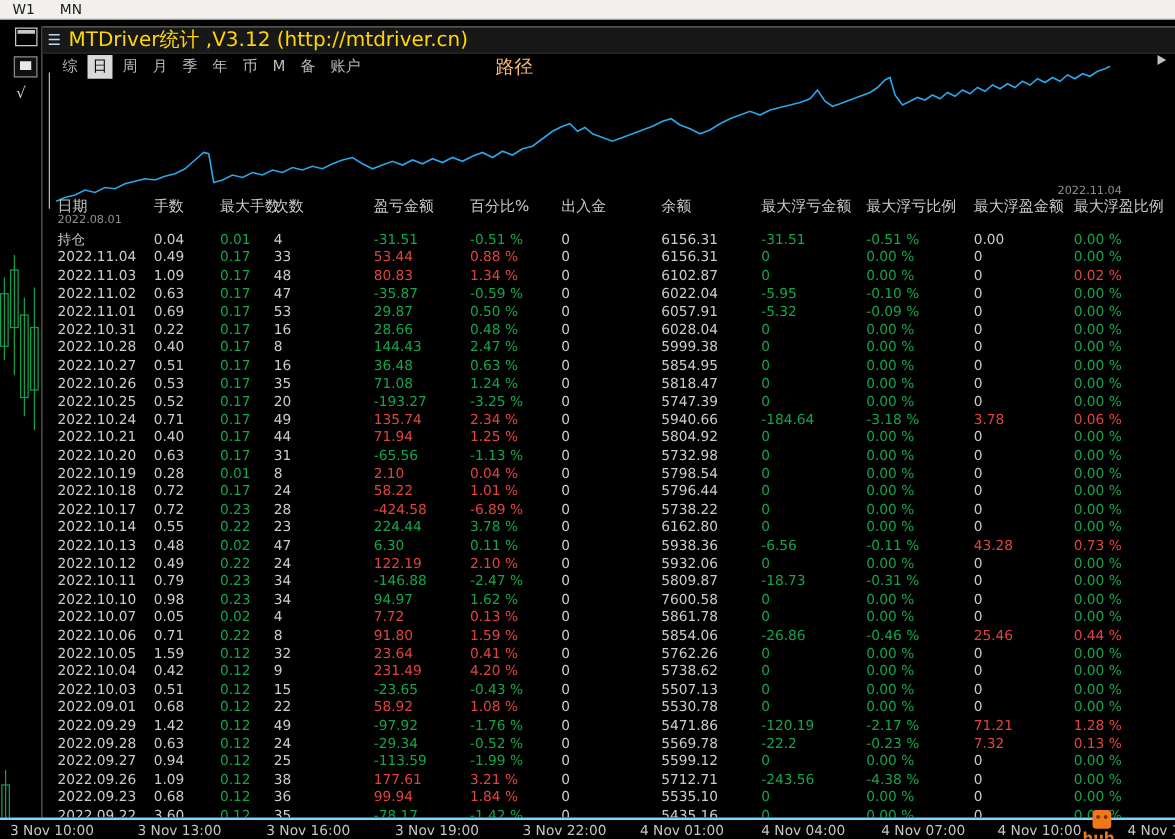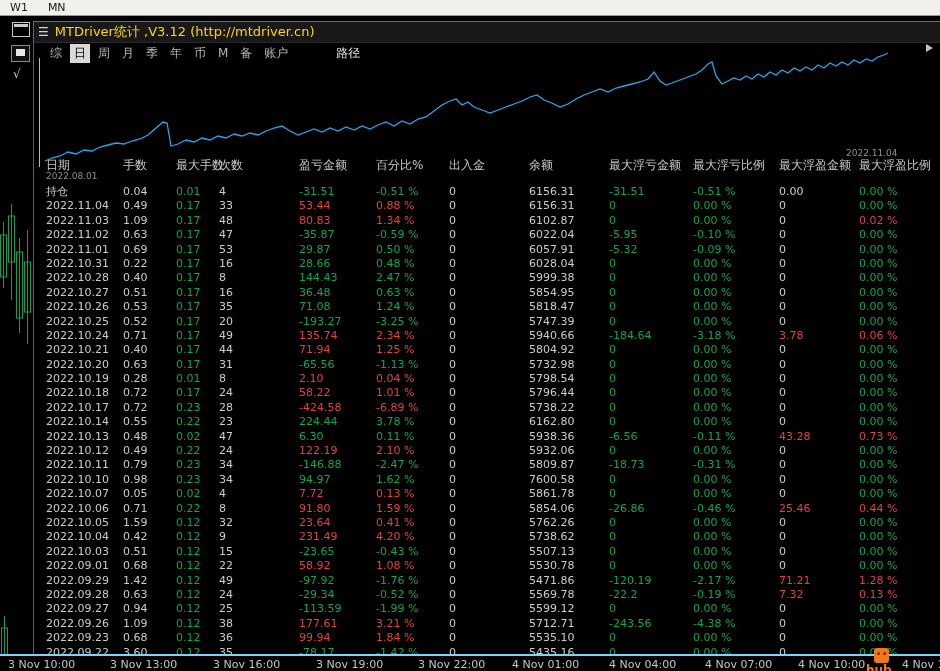--- a/index.html
+++ b/index.html
@@ -22,25 +22,25 @@
   .icon-box2 .blob{width:9px;height:7px;background:#E8E8E8;margin:3px auto;}
   .check{font-size:12px;line-height:12px;}
   
   .bg-svg{position:absolute;top:0;left:0;z-index:1;pointer-events:none;}
   
   .panel{position:absolute;left:33px;top:21px;width:907px;height:633px;z-index:2;
     border-left:1px solid #5e5e5e;box-sizing:border-box;}
   .titlebar{position:absolute;top:0;left:0;right:0;height:20px;background:#181818;
     border-top:1px solid #6a6a6a;border-bottom:1px solid #2a2a2a;display:flex;align-items:center;}
   .menu-icon{color:#BFD8EE;font-size:12px;margin:0 6px 0 4px;}
-  .title{color:var(--yellow);font-size:13px;white-space:nowrap;}
+  .title{color:var(--yellow);font-size:16px;white-space:nowrap;}
   .tabs{position:absolute;top:23px;left:12px;height:18px;display:flex;align-items:center;gap:4px;}
   .tab{font-size:12px;color:#B8B8B8;padding:1px 4px;white-space:nowrap;}
   .tab.sel{background:#D9D9D9;color:#000;}
-  .path-btn{font-size:12px;color:#e5e5e5;padding:1px 4px;margin-left:36px;white-space:nowrap;}
+  .path-btn{font-size:15px;color:#fdba74;padding:1px 4px;margin-left:96px;white-space:nowrap;}
   .chart-label{position:absolute;font-size:9px;color:#8f8f8f;z-index:3;}
   .lbl-start{left:12px;top:127px;margin-top:23px;}
   .lbl-end{left:812px;top:127px;}
   
   .thead,.trow{display:grid;grid-template-columns:var(--cols);padding-left:12px;}
   .thead{position:absolute;top:136px;left:0;right:0;height:16px;font-size:12px;color:#C8C8C8;
     line-height:16px;white-space:nowrap;overflow:hidden;}
   .tbody{position:absolute;top:164px;left:0;right:0;bottom:0;overflow:hidden;}
   .trow{height:14.4px;font-size:11px;line-height:14.4px;white-space:nowrap;}
   .tcell{overflow:visible;}
@@ -532,21 +532,21 @@
         <div class="trow">
           <span class="tcell c-w">2022.09.28</span>
           <span class="tcell c-w">0.63</span>
           <span class="tcell c-g">0.12</span>
           <span class="tcell c-w">24</span>
           <span class="tcell c-g">-29.34</span>
           <span class="tcell c-g">-0.52 %</span>
           <span class="tcell c-w">0</span>
           <span class="tcell c-w">5569.78</span>
           <span class="tcell c-g">-22.2</span>
-          <span class="tcell c-g">-0.19 %</span>
+          <span class="tcell c-g">-0.23 %</span>
           <span class="tcell c-r">7.32</span>
           <span class="tcell c-r">0.13 %</span>
         </div>
         <div class="trow">
           <span class="tcell c-w">2022.09.27</span>
           <span class="tcell c-w">0.94</span>
           <span class="tcell c-g">0.12</span>
           <span class="tcell c-w">25</span>
           <span class="tcell c-g">-113.59</span>
           <span class="tcell c-g">-1.99 %</span>

